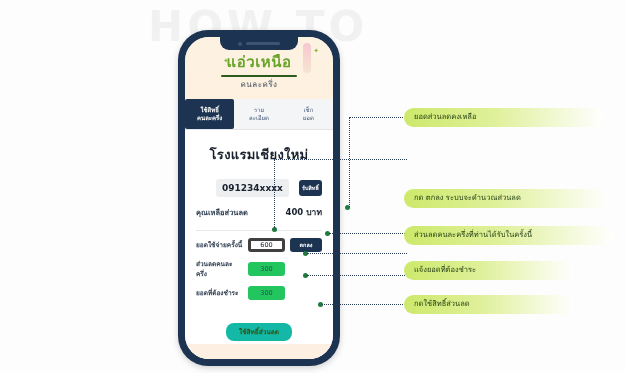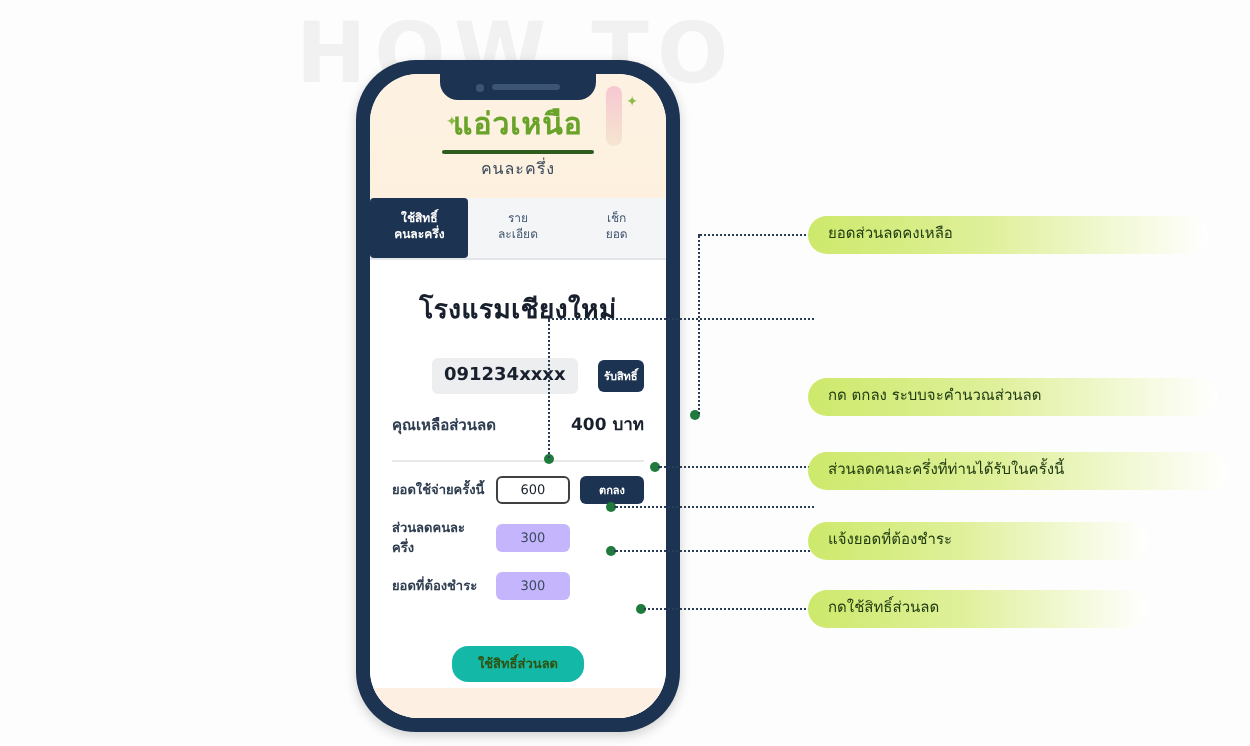--- a/index.html
+++ b/index.html
@@ -151,22 +151,22 @@
     display:flex;align-items:center;justify-content:flex-end;
     gap:5px;margin-top:7px;
   }
   .field-label{font-size:6.5px;color:#2e3d50;font-weight:bold;flex:1;}
   .field-box{
     width:37px;height:14px;border-radius:3px;
     font-size:6.5px;color:#3c4a5c;
     display:flex;align-items:center;justify-content:center;
     box-sizing:border-box;
   }
-  .field-box.editable{background:#ffffff;border:1px solid #404040;color:#17202c;}
-  .field-box.readonly{background:#c4b5fd;border:1px solid transparent;}
+  .field-box.editable{background:#ffffff;border:3px solid #404040;color:#17202c;}
+  .field-box.readonly{background:#22c55e;border:1px solid transparent;}
   .ok-btn{
     width:32px;height:14px;border-radius:3px;
     background:#1d3352;color:#fff;border:none;
     font-size:5.5px;font-weight:bold;
     display:flex;align-items:center;justify-content:center;
     cursor:pointer;
   }
   .ok-spacer{width:32px;height:14px;}
 
   .submit-wrap{text-align:center;margin-top:19px;}

